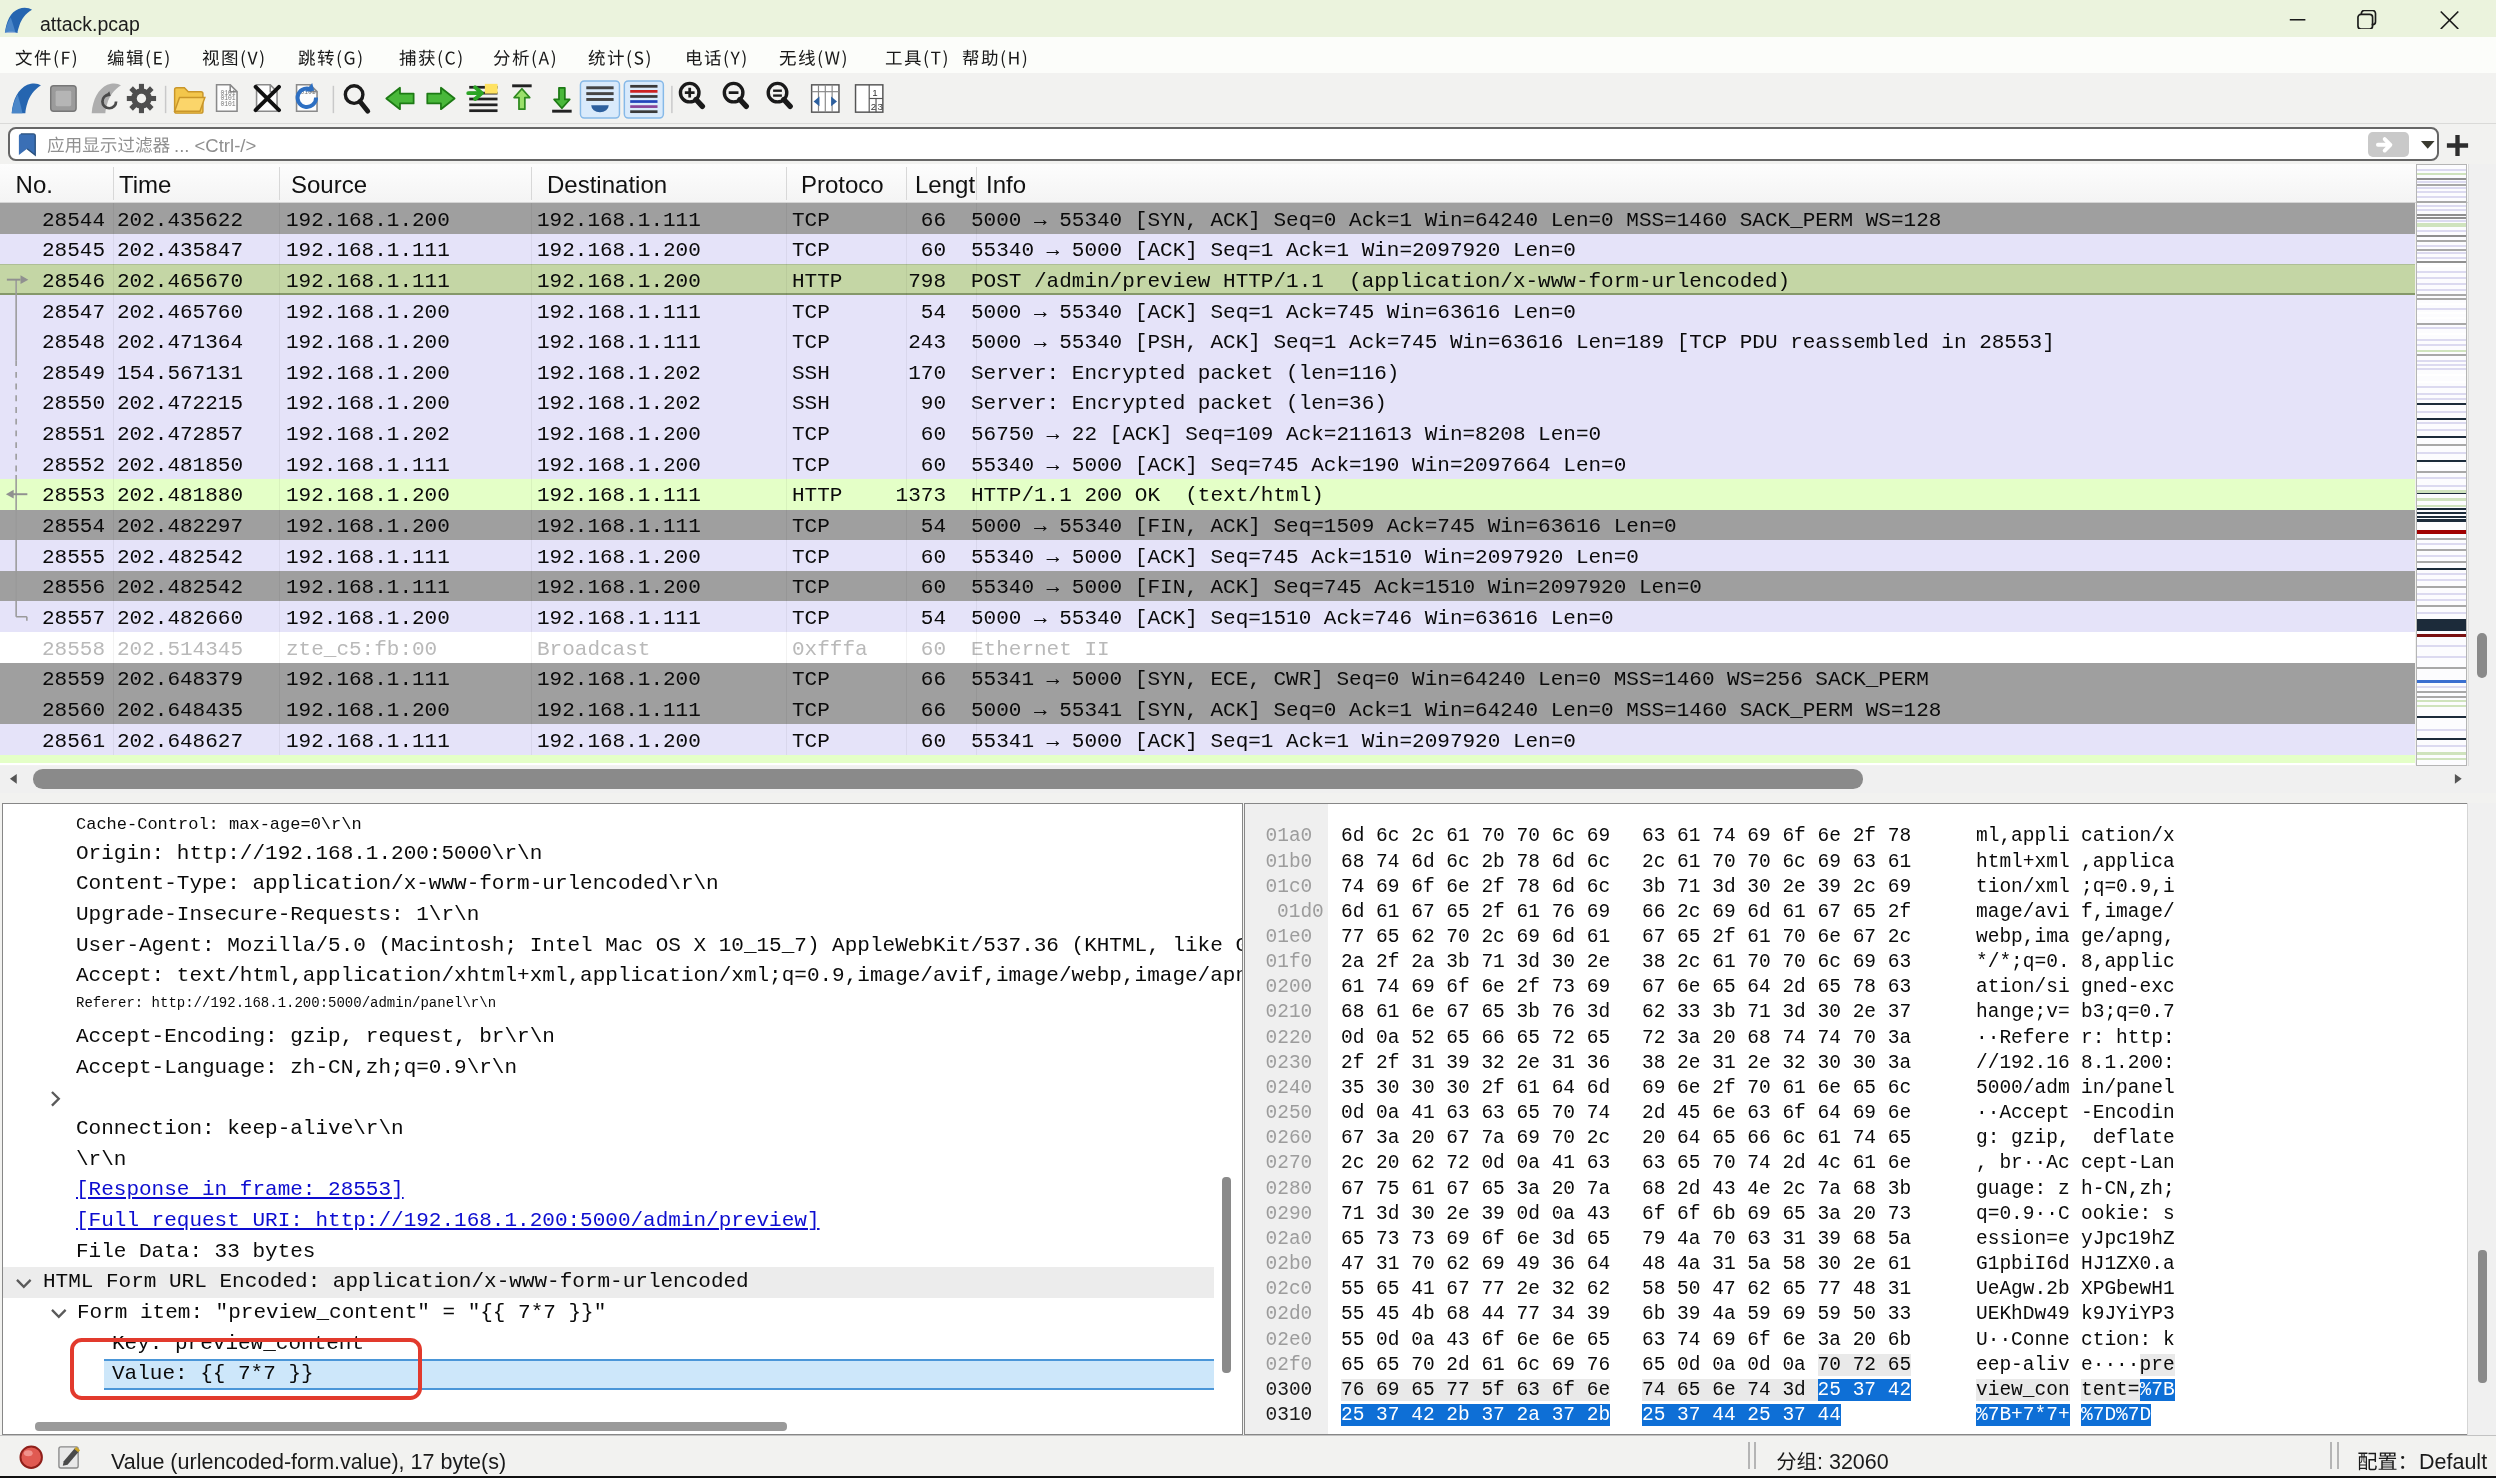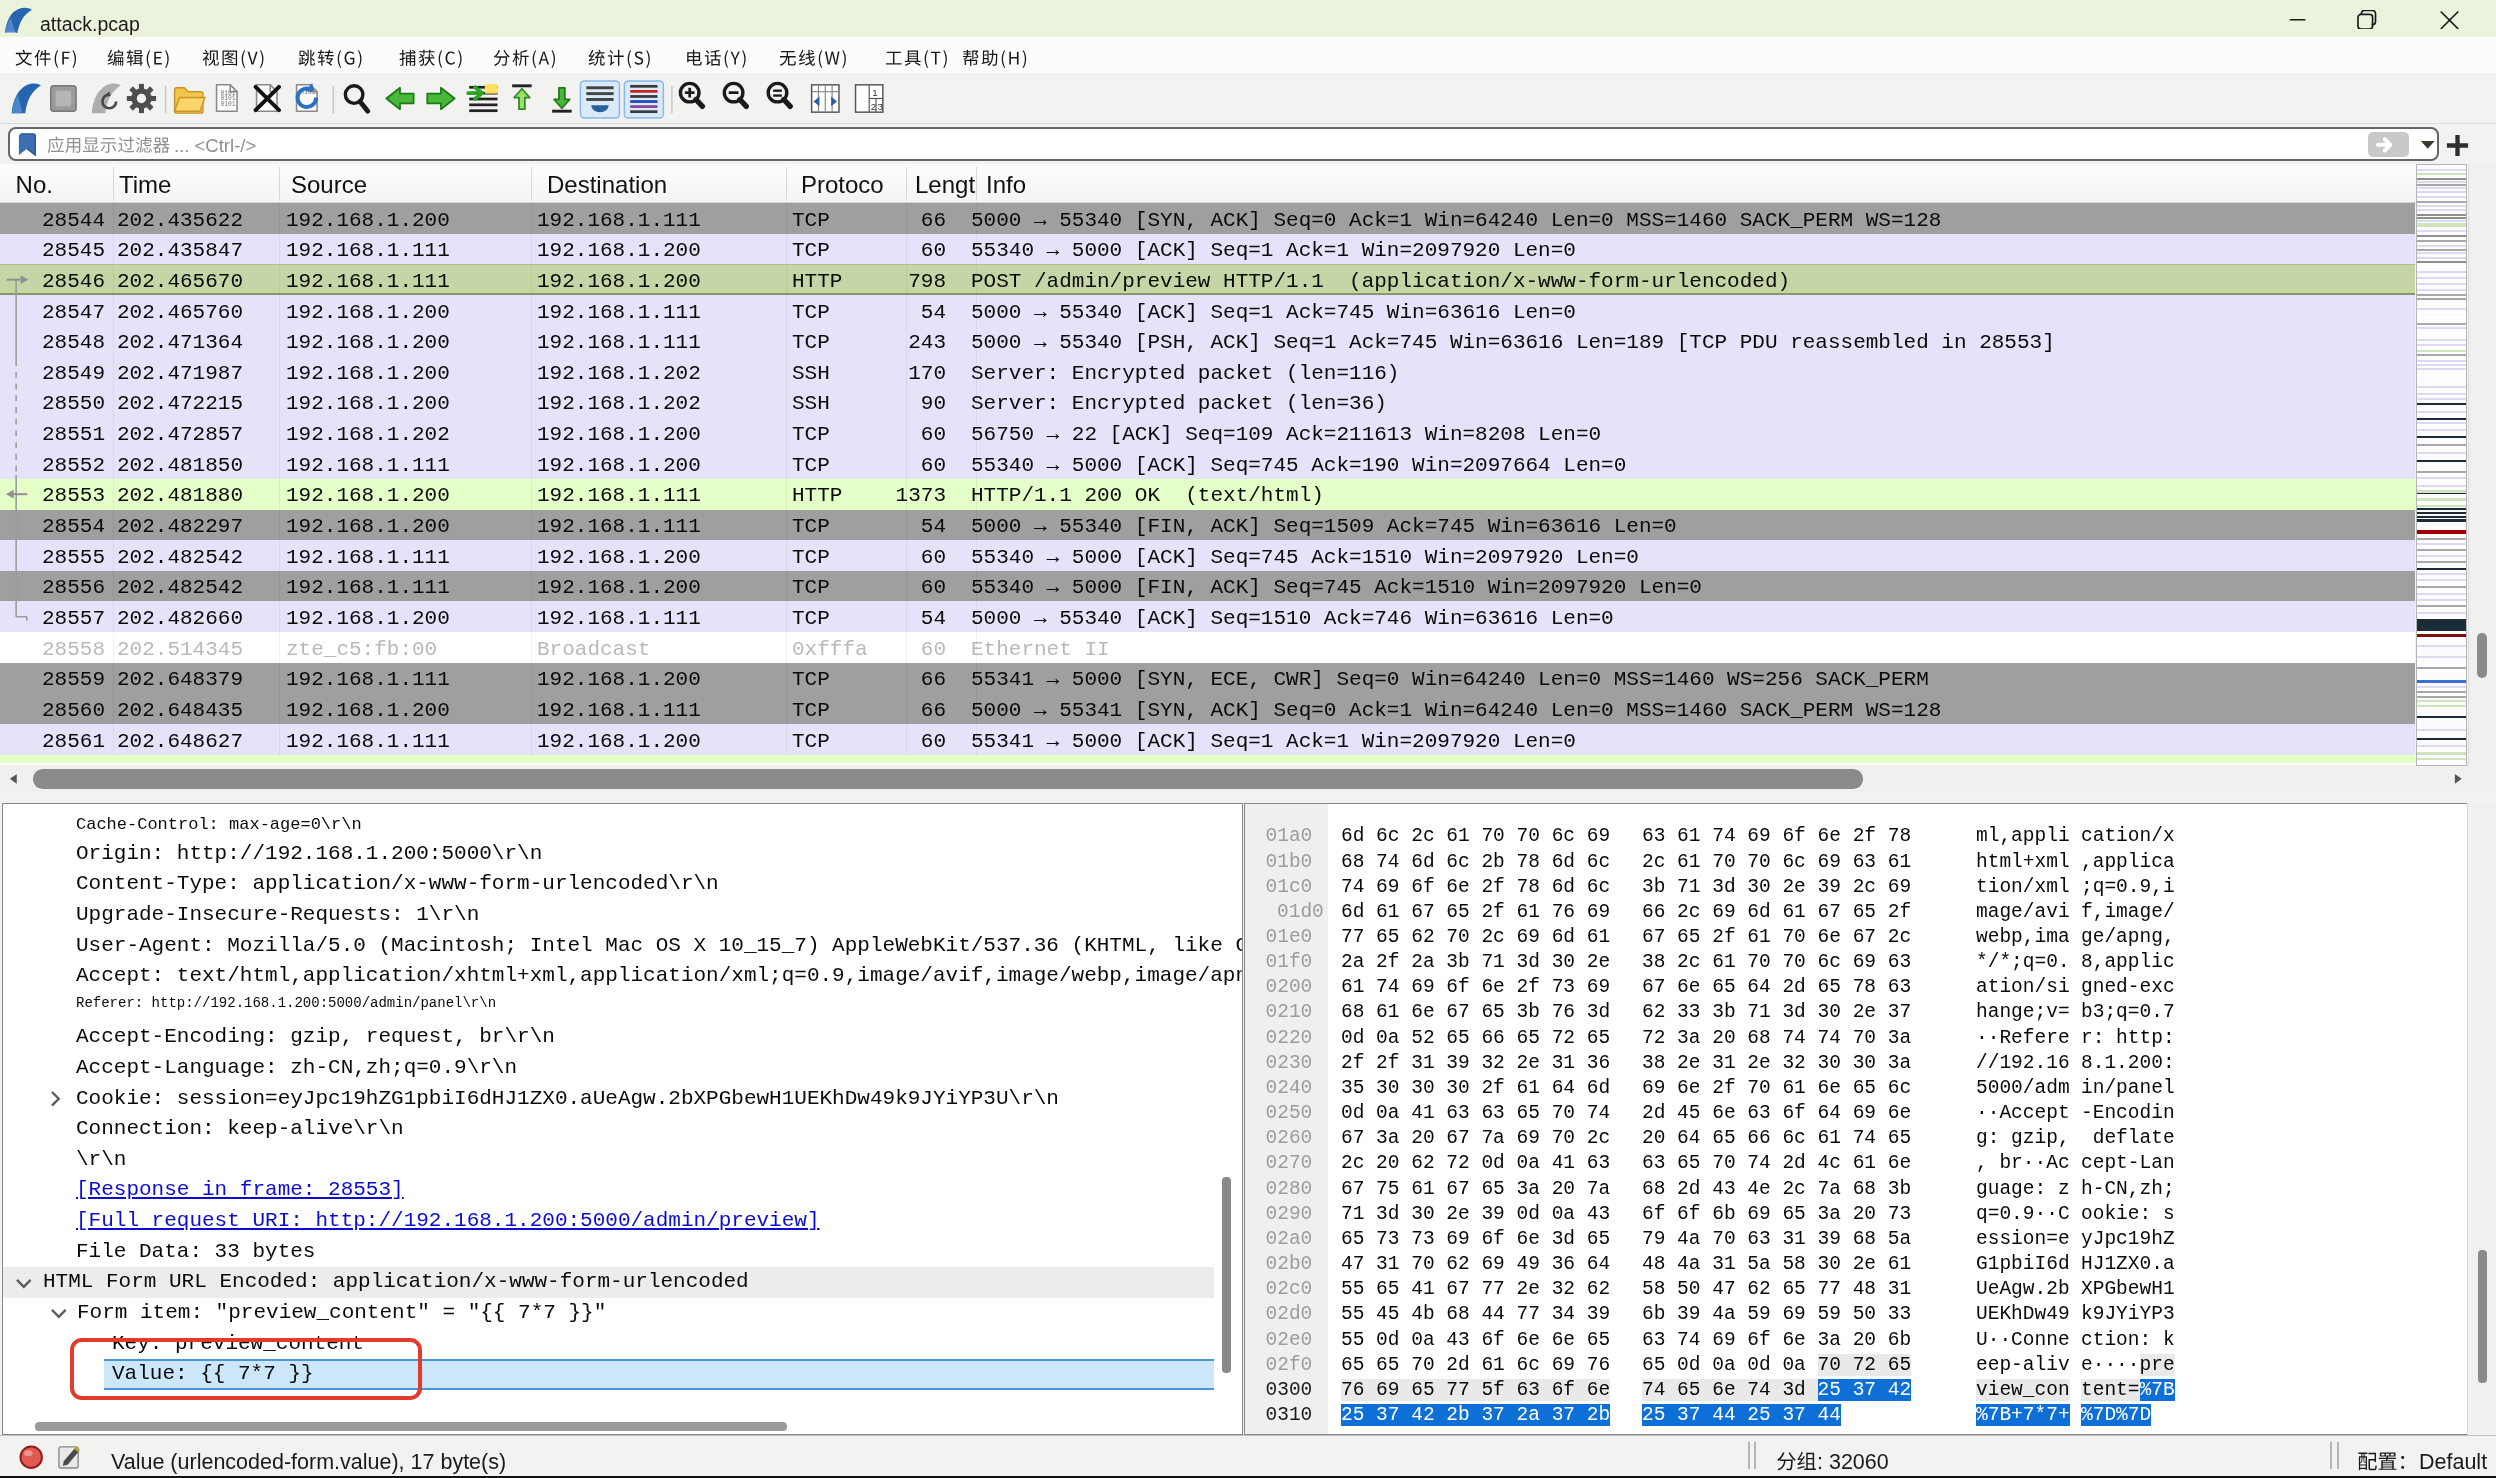--- a/index.html
+++ b/index.html
@@ -294,21 +294,21 @@
     <div class="abs" style="left:0;top:123px;width:2415px;height:31px;background:#e5e3f9;"></div>
     <div class="abs mono" style="top:128px;color:#0a0a0a;left:0;width:105px;text-align:right;font-size:21px">28548</div>
     <div class="abs mono" style="top:128px;color:#0a0a0a;left:117px;font-size:21px">202.471364</div>
     <div class="abs mono" style="top:128px;color:#0a0a0a;left:286px;font-size:21px">192.168.1.200</div>
     <div class="abs mono" style="top:128px;color:#0a0a0a;left:537px;font-size:21px">192.168.1.111</div>
     <div class="abs mono" style="top:128px;color:#0a0a0a;left:792px;font-size:21px">TCP</div>
     <div class="abs mono" style="top:128px;color:#0a0a0a;left:839px;width:107px;text-align:right;font-size:21px">243</div>
     <div class="abs mono" style="top:128px;color:#0a0a0a;left:971px;font-size:21px">5000 → 55340 [PSH, ACK] Seq=1 Ack=745 Win=63616 Len=189 [TCP PDU reassembled in 28553]</div>
     <div class="abs" style="left:0;top:153px;width:2415px;height:31px;background:#e5e3f9;"></div>
     <div class="abs mono" style="top:159px;color:#0a0a0a;left:0;width:105px;text-align:right;font-size:21px">28549</div>
-    <div class="abs mono" style="top:159px;color:#0a0a0a;left:117px;font-size:21px">202.471987</div>
+    <div class="abs mono" style="top:159px;color:#0a0a0a;left:117px;font-size:21px">154.567131</div>
     <div class="abs mono" style="top:159px;color:#0a0a0a;left:286px;font-size:21px">192.168.1.200</div>
     <div class="abs mono" style="top:159px;color:#0a0a0a;left:537px;font-size:21px">192.168.1.202</div>
     <div class="abs mono" style="top:159px;color:#0a0a0a;left:792px;font-size:21px">SSH</div>
     <div class="abs mono" style="top:159px;color:#0a0a0a;left:839px;width:107px;text-align:right;font-size:21px">170</div>
     <div class="abs mono" style="top:159px;color:#0a0a0a;left:971px;font-size:21px">Server: Encrypted packet (len=116)</div>
     <div class="abs" style="left:0;top:184px;width:2415px;height:31px;background:#e5e3f9;"></div>
     <div class="abs mono" style="top:189px;color:#0a0a0a;left:0;width:105px;text-align:right;font-size:21px">28550</div>
     <div class="abs mono" style="top:189px;color:#0a0a0a;left:117px;font-size:21px">202.472215</div>
     <div class="abs mono" style="top:189px;color:#0a0a0a;left:286px;font-size:21px">192.168.1.200</div>
     <div class="abs mono" style="top:189px;color:#0a0a0a;left:537px;font-size:21px">192.168.1.202</div>
@@ -544,21 +544,20 @@
     <div class="abs" style="left:101px;top:555px;width:1110px;height:31px;background:#cde7fa;border-top:2px solid #4a96d8;border-bottom:2px solid #4a96d8"></div>
     <div class="abs mono" style="left:73px;top:11px;font-size:17px;color:#0a0a0a;">Cache-Control: max-age=0\r\n</div>
     <div class="abs mono" style="left:73px;top:38px;font-size:21px;color:#0a0a0a;">Origin: http://192.168.1.200:5000\r\n</div>
     <div class="abs mono" style="left:73px;top:68px;font-size:21px;color:#0a0a0a;">Content-Type: application/x-www-form-urlencoded\r\n</div>
     <div class="abs mono" style="left:73px;top:99px;font-size:21px;color:#0a0a0a;">Upgrade-Insecure-Requests: 1\r\n</div>
     <div class="abs mono" style="left:73px;top:130px;font-size:21px;color:#0a0a0a;">User-Agent: Mozilla/5.0 (Macintosh; Intel Mac OS X 10_15_7) AppleWebKit/537.36 (KHTML, like Gecko) Chrome/131.0.0.0 Safari/537.36\r\n</div>
     <div class="abs mono" style="left:73px;top:160px;font-size:21px;color:#0a0a0a;">Accept: text/html,application/xhtml+xml,application/xml;q=0.9,image/avif,image/webp,image/apng,*/*;q=0.8,application/signed-exchange;v=b3;q=0.7\r\n</div>
     <div class="abs mono" style="left:73px;top:191px;font-size:14px;color:#0a0a0a;font-family:Liberation Mono, monospace;">Referer: http://192.168.1.200:5000/admin/panel\r\n</div>
     <div class="abs mono" style="left:73px;top:221px;font-size:21px;color:#0a0a0a;">Accept-Encoding: gzip, request, br\r\n</div>
     <div class="abs mono" style="left:73px;top:252px;font-size:21px;color:#0a0a0a;">Accept-Language: zh-CN,zh;q=0.9\r\n</div>
-    <div class="abs mono" style="left:73px;top:283px;font-size:21px;color:#0a0a0a;">Cookie: session=eyJpc19hZG1pbiI6dHJ1ZX0.aUeAgw.2bXPGbewH1UEKhDw49k9JYiYP3U\r\n</div>
     <div class="abs mono" style="left:73px;top:313px;font-size:21px;color:#0a0a0a;">Connection: keep-alive\r\n</div>
     <div class="abs mono" style="left:73px;top:344px;font-size:21px;color:#0a0a0a;">\r\n</div>
     <div class="abs mono" style="left:73px;top:436px;font-size:21px;color:#0a0a0a;">File Data: 33 bytes</div>
     <div class="abs mono" style="left:40px;top:466px;font-size:21px;color:#0a0a0a;">HTML Form URL Encoded: application/x-www-form-urlencoded</div>
     <div class="abs mono" style="left:74px;top:497px;font-size:21px;color:#0a0a0a;">Form item: "preview_content" = "{{ 7*7 }}"</div>
     <div class="abs mono" style="left:109px;top:528px;font-size:21px;color:#0a0a0a;">Key: preview_content</div>
     <div class="abs mono" style="left:109px;top:558px;font-size:21px;color:#0a0a0a;">Value: {{ 7*7 }}</div>
     <div class="abs mono" style="left:73px;top:374px;font-size:21px;color:#0d0dd0;text-decoration:underline;">[Response in frame: 28553]</div>
     <div class="abs mono" style="left:73px;top:405px;font-size:21px;color:#0d0dd0;text-decoration:underline;">[Full request URI: http://192.168.1.200:5000/admin/preview]</div>
     <svg class="abs" style="left:47px;top:286px" width="11.7" height="17.6" viewBox="0 0 12 18">

